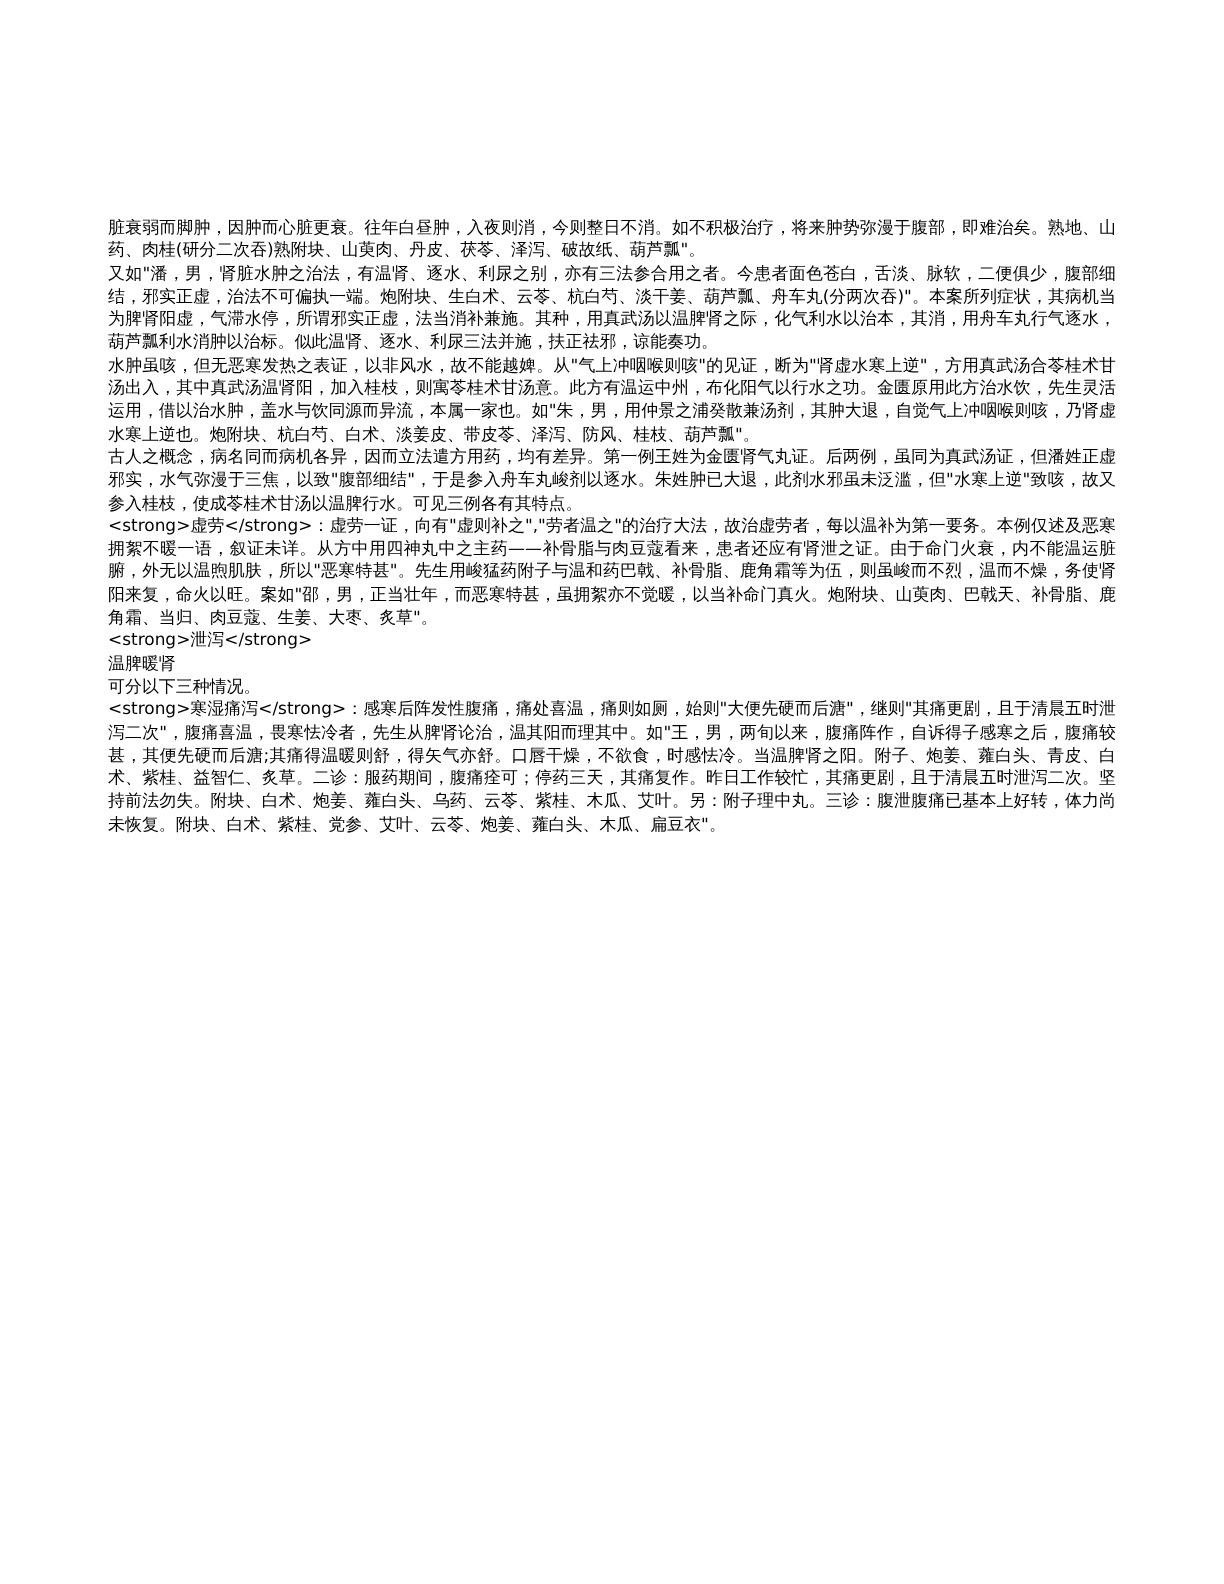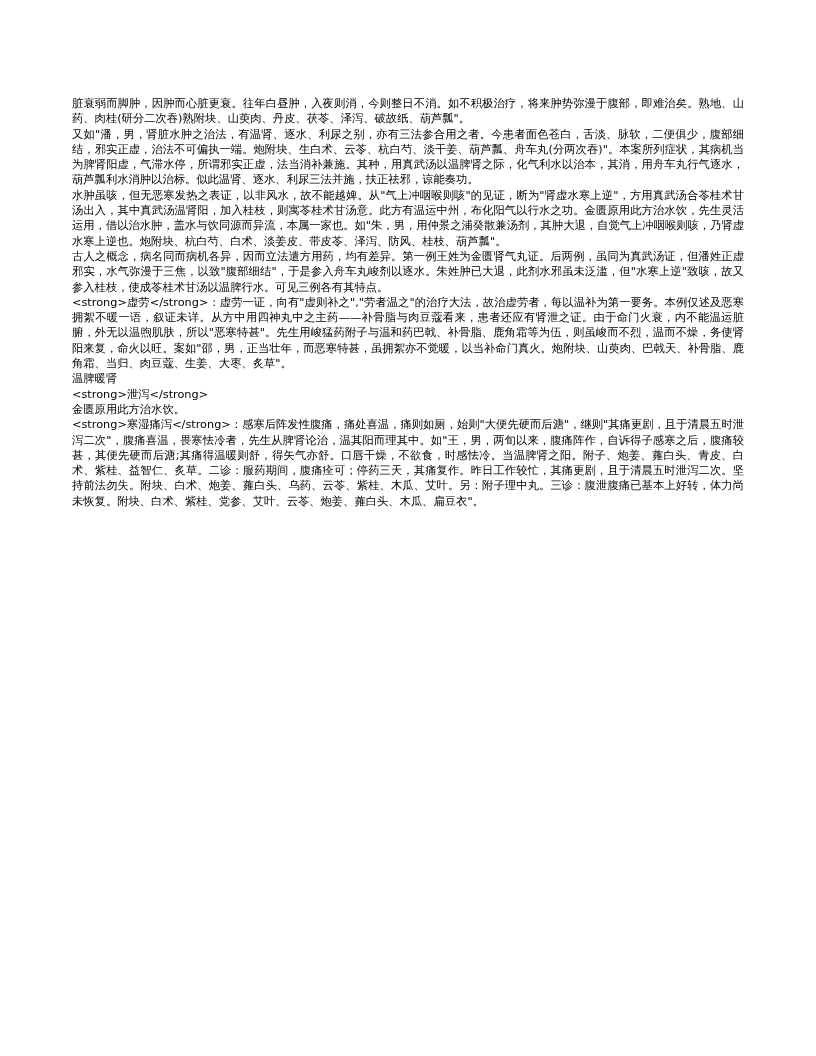--- a/index.html
+++ b/index.html
@@ -18,37 +18,38 @@
     width: 816px;
     height: 1056px;
     padding: 96px 72px 60px 72px;
     background: #ffffff;
   }
   .doc-body {
     font-size: 11.3px;
     line-height: 1.355;
     text-align: justify;
     text-justify: inter-ideograph;
+    margin-top: 48px;
   }
   .para {
     margin: 0;
     padding: 0;
     text-indent: 0;
     word-break: break-all;
     white-space: normal;
   }
 </style>
 </head>
 <body>
 
 <div class="page">
   <div class="doc-body">
     <p class="para">脏衰弱而脚肿，因肿而心脏更衰。往年白昼肿，入夜则消，今则整日不消。如不积极治疗，将来肿势弥漫于腹部，即难治矣。熟地、山药、肉桂(研分二次吞)熟附块、山萸肉、丹皮、茯苓、泽泻、破故纸、葫芦瓢"。</p>
     <p class="para">又如"潘，男，肾脏水肿之治法，有温肾、逐水、利尿之别，亦有三法参合用之者。今患者面色苍白，舌淡、脉软，二便俱少，腹部细结，邪实正虚，治法不可偏执一端。炮附块、生白术、云苓、杭白芍、淡干姜、葫芦瓢、舟车丸(分两次吞)"。本案所列症状，其病机当为脾肾阳虚，气滞水停，所谓邪实正虚，法当消补兼施。其种，用真武汤以温脾肾之际，化气利水以治本，其消，用舟车丸行气逐水，葫芦瓢利水消肿以治标。似此温肾、逐水、利尿三法并施，扶正祛邪，谅能奏功。</p>
     <p class="para">水肿虽咳，但无恶寒发热之表证，以非风水，故不能越婢。从"气上冲咽喉则咳"的见证，断为"肾虚水寒上逆"，方用真武汤合苓桂术甘汤出入，其中真武汤温肾阳，加入桂枝，则寓苓桂术甘汤意。此方有温运中州，布化阳气以行水之功。金匮原用此方治水饮，先生灵活运用，借以治水肿，盖水与饮同源而异流，本属一家也。如"朱，男，用仲景之浦癸散兼汤剂，其肿大退，自觉气上冲咽喉则咳，乃肾虚水寒上逆也。炮附块、杭白芍、白术、淡姜皮、带皮苓、泽泻、防风、桂枝、葫芦瓢"。</p>
     <p class="para">古人之概念，病名同而病机各异，因而立法遣方用药，均有差异。第一例王姓为金匮肾气丸证。后两例，虽同为真武汤证，但潘姓正虚邪实，水气弥漫于三焦，以致"腹部细结"，于是参入舟车丸峻剂以逐水。朱姓肿已大退，此剂水邪虽未泛滥，但"水寒上逆"致咳，故又参入桂枝，使成苓桂术甘汤以温脾行水。可见三例各有其特点。</p>
     <p class="para">&lt;strong&gt;虚劳&lt;/strong&gt;：虚劳一证，向有"虚则补之","劳者温之"的治疗大法，故治虚劳者，每以温补为第一要务。本例仅述及恶寒拥絮不暖一语，叙证未详。从方中用四神丸中之主药——补骨脂与肉豆蔻看来，患者还应有肾泄之证。由于命门火衰，内不能温运脏腑，外无以温煦肌肤，所以"恶寒特甚"。先生用峻猛药附子与温和药巴戟、补骨脂、鹿角霜等为伍，则虽峻而不烈，温而不燥，务使肾阳来复，命火以旺。案如"邵，男，正当壮年，而恶寒特甚，虽拥絮亦不觉暖，以当补命门真火。炮附块、山萸肉、巴戟天、补骨脂、鹿角霜、当归、肉豆蔻、生姜、大枣、炙草"。</p>
+    <p class="para">&lt;strong&gt;泄泻&lt;/strong&gt;</p>
     <p class="para">温脾暖肾</p>
-    <p class="para">&lt;strong&gt;泄泻&lt;/strong&gt;</p>
-    <p class="para">金匮原用此方治水饮。</p>
+    <p class="para">可分以下三种情况。</p>
     <p class="para">&lt;strong&gt;寒湿痛泻&lt;/strong&gt;：感寒后阵发性腹痛，痛处喜温，痛则如厕，始则"大便先硬而后溏"，继则"其痛更剧，且于清晨五时泄泻二次"，腹痛喜温，畏寒怯冷者，先生从脾肾论治，温其阳而理其中。如"王，男，两旬以来，腹痛阵作，自诉得子感寒之后，腹痛较甚，其便先硬而后溏;其痛得温暖则舒，得矢气亦舒。口唇干燥，不欲食，时感怯冷。当温脾肾之阳。附子、炮姜、蕹白头、青皮、白术、紫桂、益智仁、炙草。二诊：服药期间，腹痛痊可；停药三天，其痛复作。昨日工作较忙，其痛更剧，且于清晨五时泄泻二次。坚持前法勿失。附块、白术、炮姜、蕹白头、乌药、云苓、紫桂、木瓜、艾叶。另：附子理中丸。三诊：腹泄腹痛已基本上好转，体力尚未恢复。附块、白术、紫桂、党参、艾叶、云苓、炮姜、蕹白头、木瓜、扁豆衣"。</p>
   </div>
 </div>
 
 </body></html>

